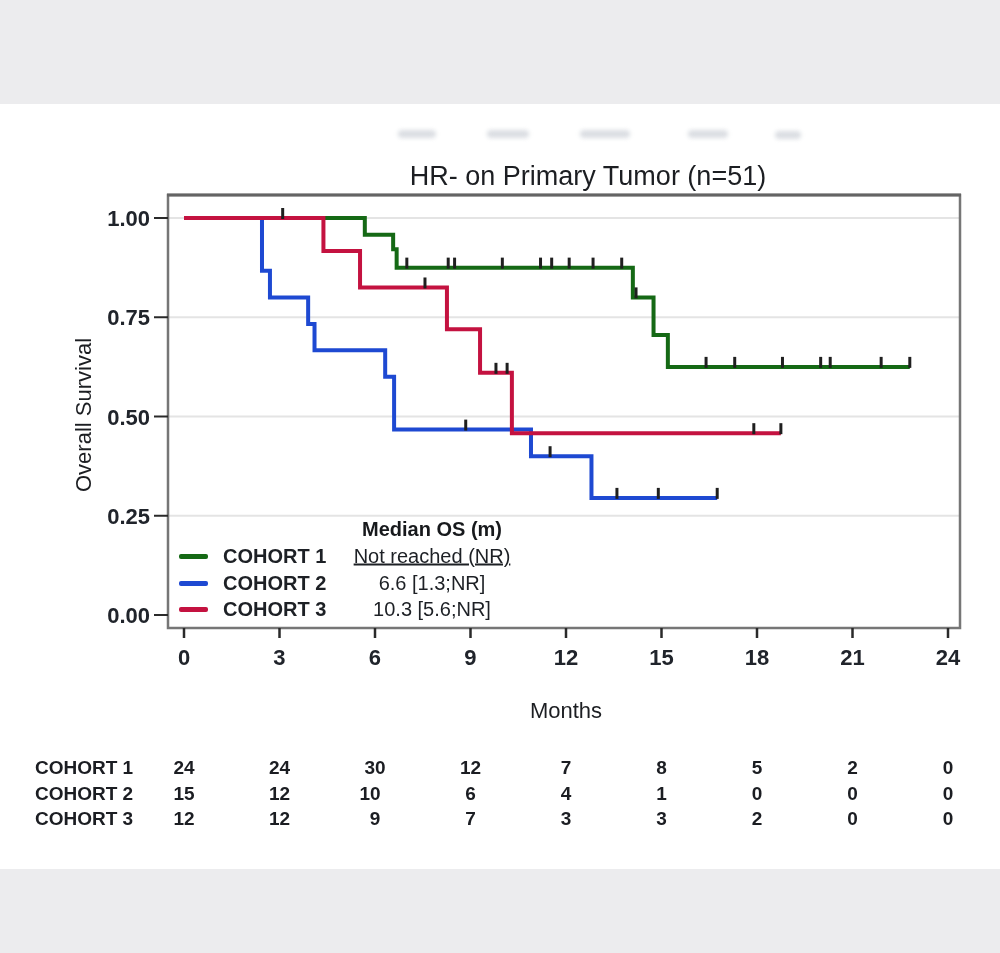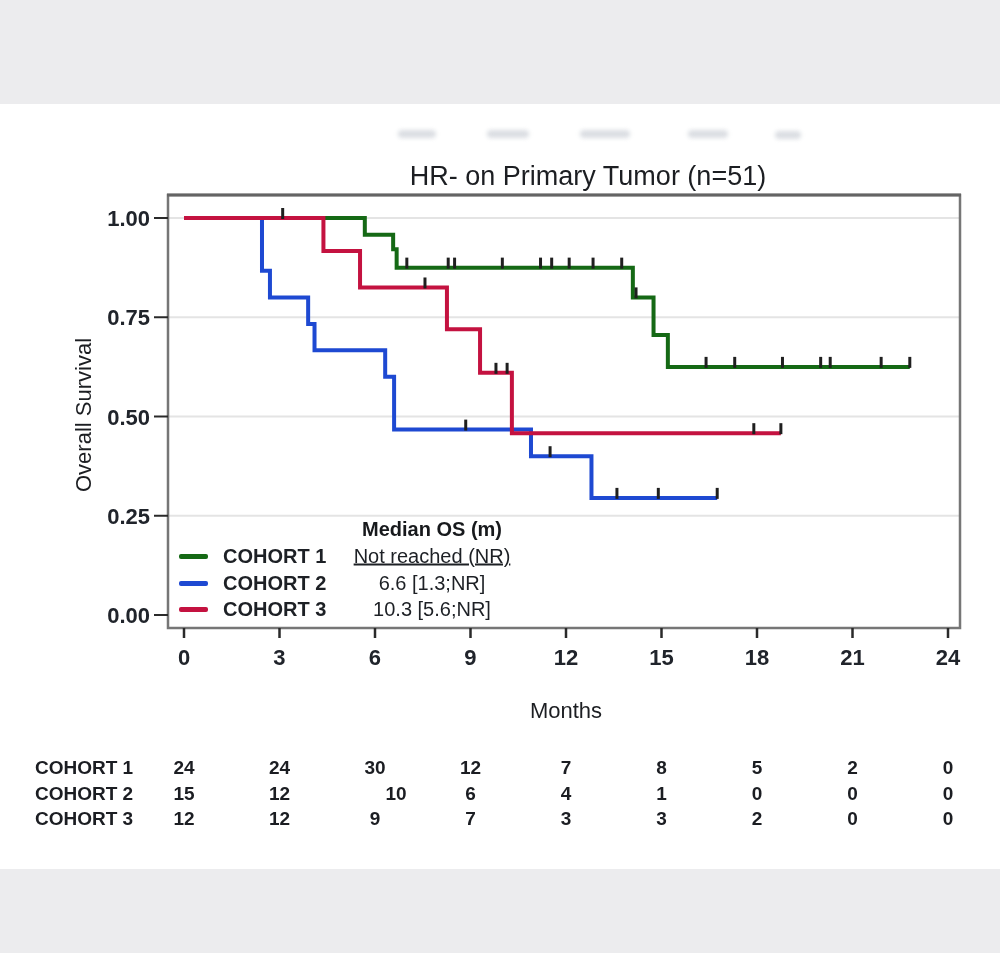--- a/index.html
+++ b/index.html
@@ -165,21 +165,21 @@
       <span class="risk-count" style="left: 566px; top: 768px;">7</span>
       <span class="risk-count" style="left: 661.5px; top: 768px;">8</span>
       <span class="risk-count" style="left: 756.999px; top: 768px;">5</span>
       <span class="risk-count" style="left: 852.499px; top: 768px;">2</span>
       <span class="risk-count" style="left: 947.999px; top: 768px;">0</span>
     </div>
     <div>
       <span class="risk-label" style="left: 35px; top: 793.5px;">COHORT 2</span>
       <span class="risk-count" style="left: 184px; top: 793.5px;">15</span>
       <span class="risk-count" style="left: 279.5px; top: 793.5px;">12</span>
-      <span class="risk-count" style="left: 396px; top: 793.5px;">10</span>
+      <span class="risk-count" style="left: 370px; top: 793.5px;">10</span>
       <span class="risk-count" style="left: 470.5px; top: 793.5px;">6</span>
       <span class="risk-count" style="left: 566px; top: 793.5px;">4</span>
       <span class="risk-count" style="left: 661.5px; top: 793.5px;">1</span>
       <span class="risk-count" style="left: 756.999px; top: 793.5px;">0</span>
       <span class="risk-count" style="left: 852.499px; top: 793.5px;">0</span>
       <span class="risk-count" style="left: 947.999px; top: 793.5px;">0</span>
     </div>
     <div>
       <span class="risk-label" style="left: 35px; top: 819px;">COHORT 3</span>
       <span class="risk-count" style="left: 184px; top: 819px;">12</span>

